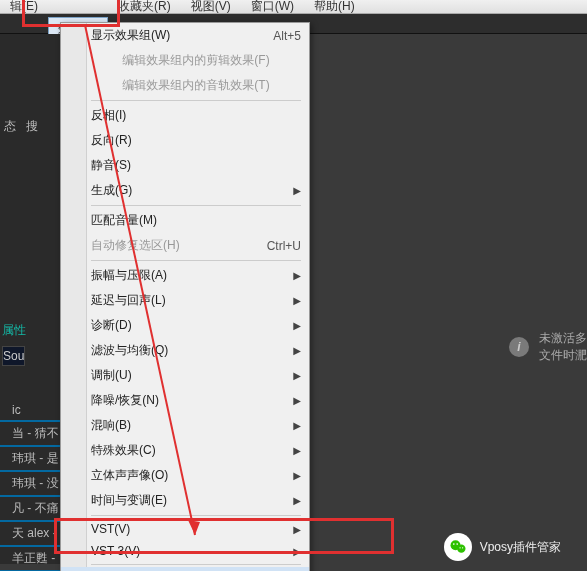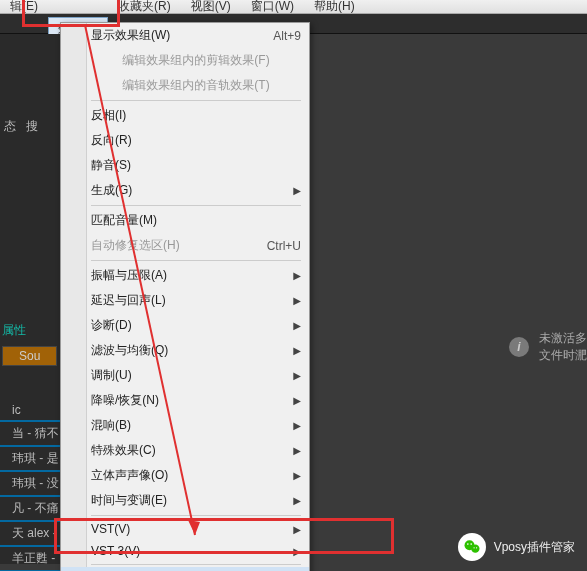--- a/index.html
+++ b/index.html
@@ -11,38 +11,38 @@
 
 .highlight-box-1 { position: absolute; border: 3px solid #e03030; pointer-events: none; z-index: 50; top: -3px; left: 22px; width: 98px; height: 30px;}
 .highlight-box-2 { position: absolute; border: 3px solid #e03030; pointer-events: none; z-index: 50; top: 518px; left: 54px; width: 340px; height: 36px;}
 .diag-line { position: absolute; top: 0; left: 0; z-index: 49; pointer-events: none;}
 
 .toolbar { height: 20px; background: #2d2d2d; border-bottom: 1px solid #111;}
 .workspace { display: flex; height: 530px; }
 .left-col { width: 83px; background: #2a2a2a; border-right: 1px solid #111; color: #bbb; padding: 4px; }
 .left-col .lbl { margin-top: 80px; }
 .panel-label { position: absolute; left: 2px; top: 322px; color: #14b8a6; }
-.panel-val { position: absolute; left: 2px; top: 346px; background: #a16207; padding: 2px 16px; color: #ccc; border: 1px solid #444;}
+.panel-val { position: absolute; left: 2px; top: 346px; background: #0f172a; padding: 2px 0; color: #ccc; border: 1px solid #444;}
 
 .filelist { position: absolute; left: 0; top: 400px; width: 60px; color: #bbb; }
 .filelist div { padding: 3px 12px; white-space: nowrap; overflow: hidden; border-bottom: 2px solid #0369a1;}
 
 .dropdown { position: absolute; top: 22px; left: 60px; width: 250px; background: #f0f0f0; border: 1px solid #999; box-shadow: 2px 2px 6px rgba(0,0,0,.4); z-index: 40; }
 .dd-item { display: flex; align-items: center; padding: 4px 8px 4px 30px; color: #222; position: relative; }
 .dd-item:hover, .dd-item.hover { background: #d0e2f5; }
 .dd-item.disabled { color: #999; justify-content: center; }
 .dd-sep { height: 1px; background: #ccc; margin: 2px 8px 2px 30px; }
 .dd-shortcut { margin-left: auto; color: #555; }
 .dd-arrow { margin-left: auto; color: #444; font-size: 10px;}
 .dd-iconcol { position: absolute; left: 0; top: 0; bottom: 0; width: 26px; background: #e8e8e8; border-right: 1px solid #d0d0d0;}
 
 .notice { position: absolute; right: 0; top: 330px; display: flex; align-items: center; color: #aaa; }
 .notice-icon { width: 20px; height: 20px; border-radius: 50%; background: #7a7a7a; color: #ccc; display: flex; align-items: center; justify-content: center; font-weight: bold; font-style: italic; margin-right: 10px; }
 
-.wechat { position: absolute; right: 12px; bottom: 10px; display: flex; align-items: center; color: #eee; font-size: 14px; z-index: 60;}
+.wechat { position: absolute; right: 26px; bottom: 10px; display: flex; align-items: center; color: #eee; font-size: 14px; z-index: 60;}
 .wechat-icon { width: 28px; height: 28px; border-radius: 50%; background: #fff; margin-right: 8px; display:flex; align-items:center; justify-content:center;}
 .wechat-icon svg { width: 20px; height: 20px; }
 
 .main-area { flex: 1; background: #3a3a3a; position: relative; border-left: 1px solid #222;}
 .timeline-strip { position: absolute; left: 330px; top: 42px; right: 0; height: 2px; background: #7a9a5a; }
 </style>
 </head>
 <body>
 
 <div class="menubar">
@@ -81,21 +81,21 @@
   <div>羊正甦 -</div>
   <div>女时代 -</div>
 
 </div>
 
 <div class="dropdown">
   <div class="dd-iconcol"></div>
   <div id="dd-content">
       <div class="dd-item">
         <span>显示效果组(W)</span>
-        <span class="dd-shortcut">Alt+9</span>
+        <span class="dd-shortcut">Alt+5</span>
       </div>
       <div class="dd-item disabled">
         <span>编辑效果组内的剪辑效果(F)</span>
       </div>
       <div class="dd-item disabled">
         <span>编辑效果组内的音轨效果(T)</span>
       </div>
       <div class="dd-sep"></div>
       <div class="dd-item">
         <span>反相(I)</span>

